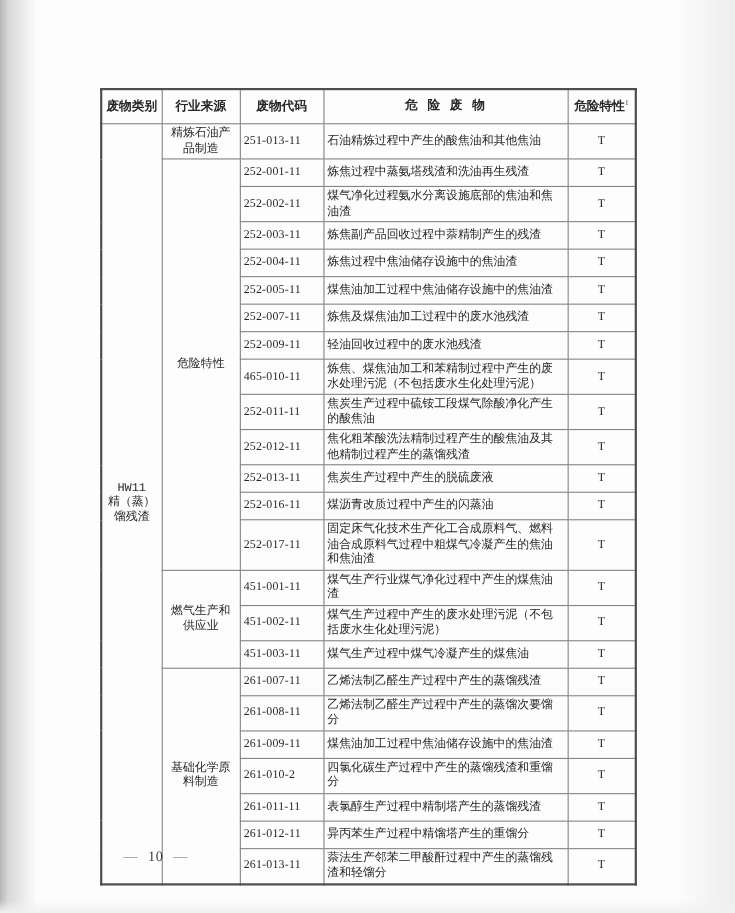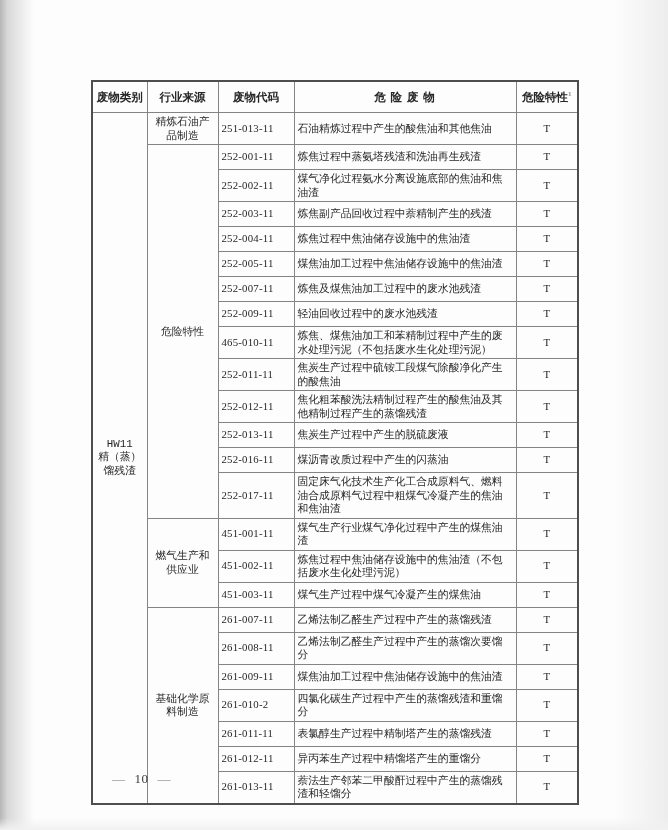--- a/index.html
+++ b/index.html
@@ -46,21 +46,21 @@
     vertical-align: middle;
   }
   table.waste th {
     font-size: 11.5px;
     font-weight: bold;
     text-align: center;
     padding: 8px 1px;
     line-height: 14px;
     white-space: nowrap;
   }
-  th.waste-head { letter-spacing: 1px; }
+  th.waste-head { letter-spacing: 1px; font-family: Liberation Mono, monospace; }
   th sup {
     font-size: 7px;
     color: #8a8a8a;
     vertical-align: super;
     line-height: 0;
   }
   table.waste td {
     font-size: 10.8px;
     line-height: 13.5px;
     padding: 2px 3px;
@@ -204,21 +204,21 @@
           <td class="haz">T</td>
         </tr>
         <tr>
           <td class="ind" rowspan="3">燃气生产和供应业</td>
           <td class="code">451-001-11</td>
           <td class="wst">煤气生产行业煤气净化过程中产生的煤焦油渣</td>
           <td class="haz">T</td>
         </tr>
         <tr>
           <td class="code">451-002-11</td>
-          <td class="wst">炼焦过程中焦油储存设施中的焦油渣（不包括废水生化处理污泥）</td>
+          <td class="wst">煤气生产过程中产生的废水处理污泥（不包括废水生化处理污泥）</td>
           <td class="haz">T</td>
         </tr>
         <tr>
           <td class="code">451-003-11</td>
           <td class="wst">煤气生产过程中煤气冷凝产生的煤焦油</td>
           <td class="haz">T</td>
         </tr>
         <tr>
           <td class="ind" rowspan="7">基础化学原料制造</td>
           <td class="code">261-007-11</td>

